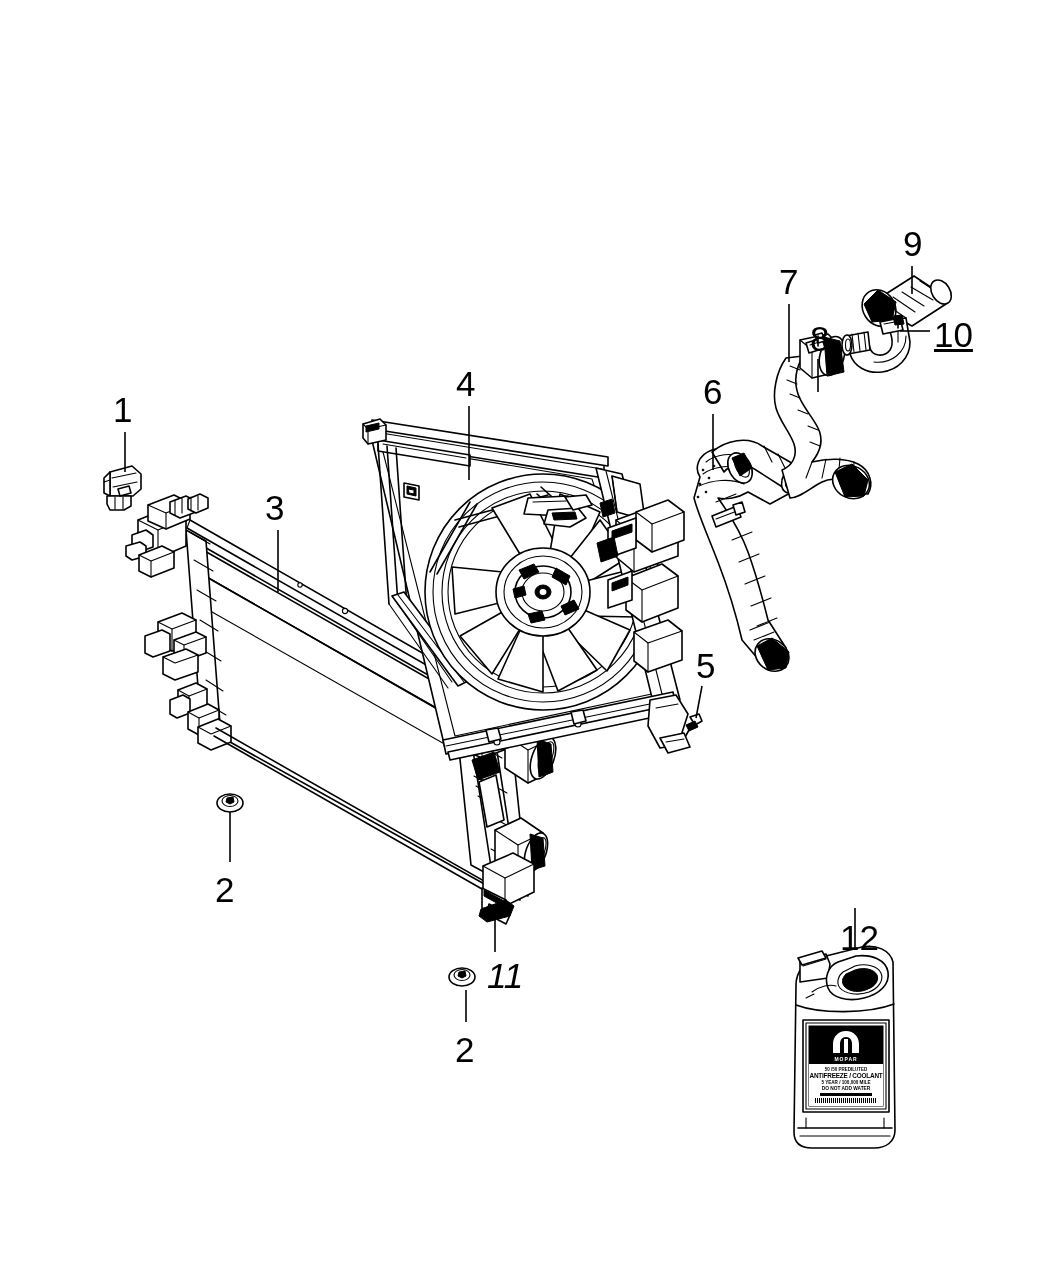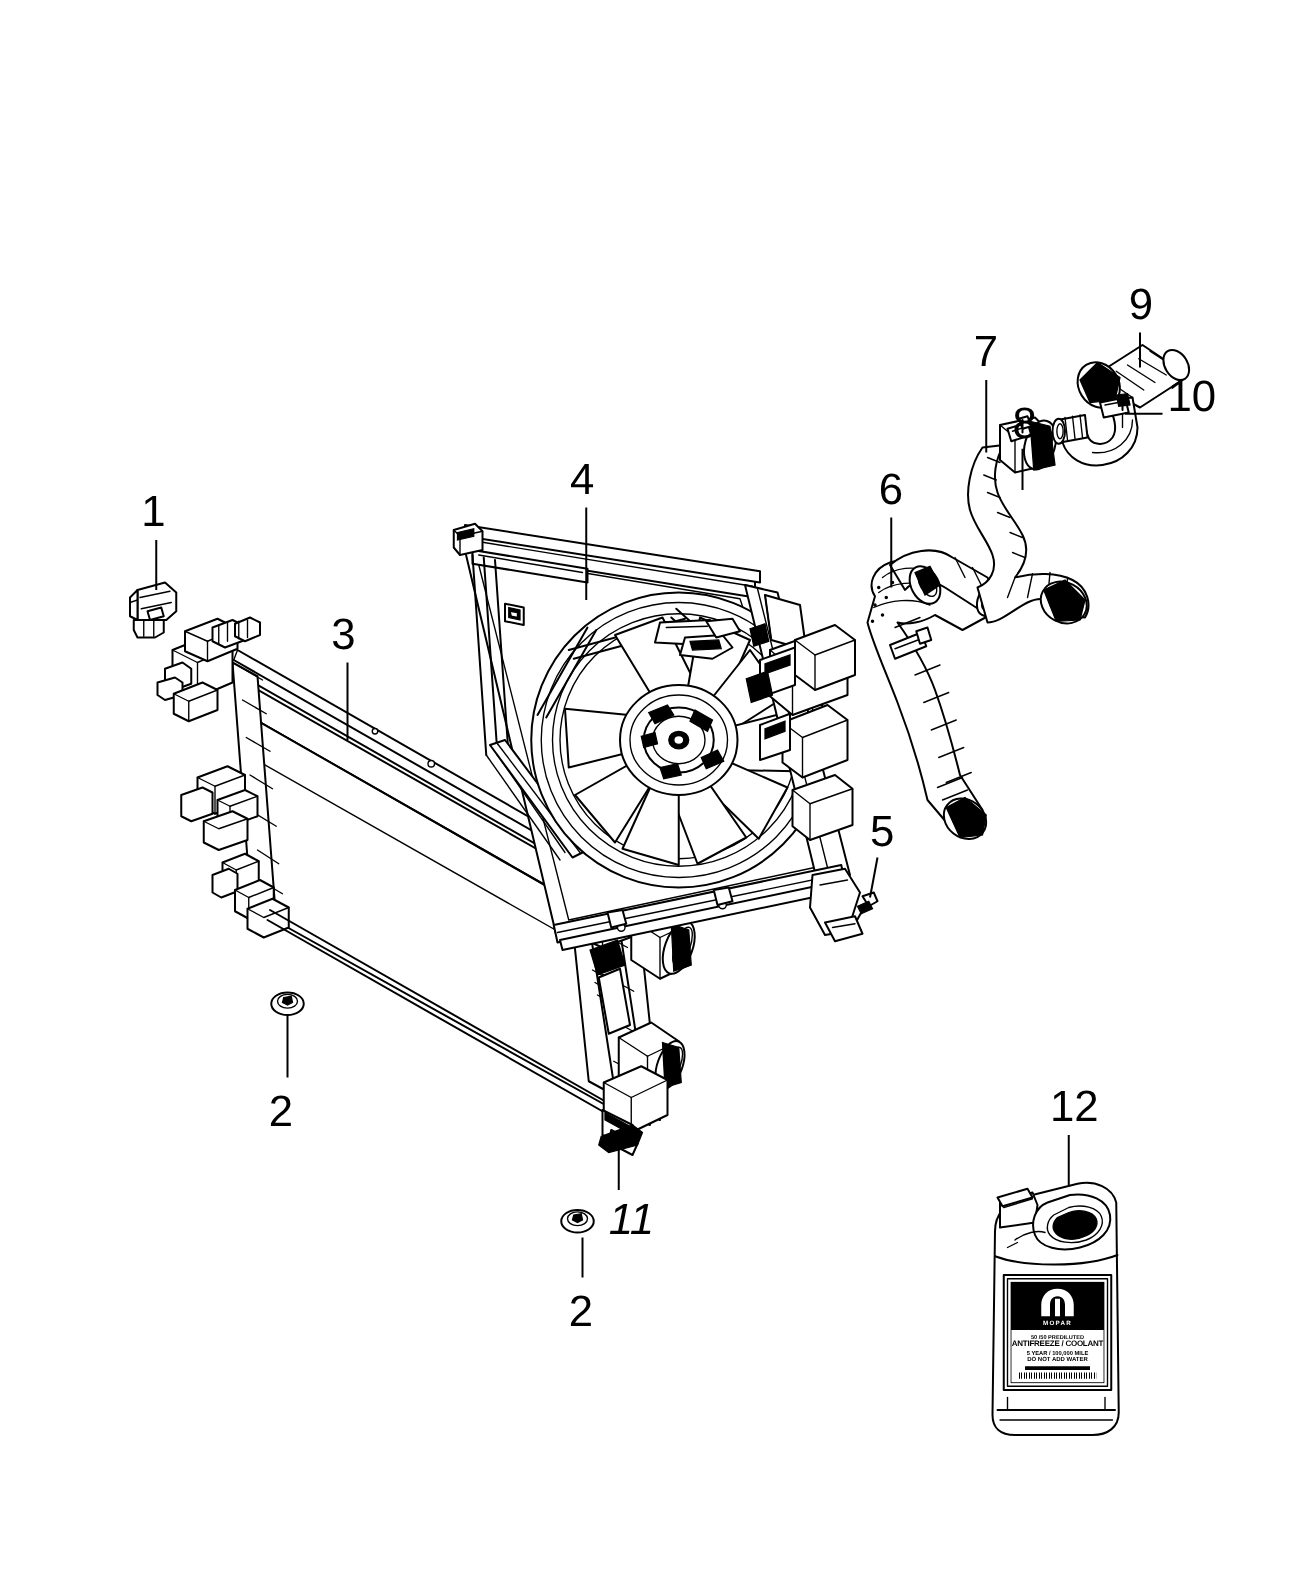--- a/index.html
+++ b/index.html
@@ -539,19 +539,19 @@
   <div id="callout-layer">
       <div class="callout-num" style="left: 113px; top: 392px;">1</div>
       <div class="callout-num" style="left: 215px; top: 872px;">2</div>
       <div class="callout-num" style="left: 265px; top: 490px;">3</div>
       <div class="callout-num" style="left: 456px; top: 366px;">4</div>
       <div class="callout-num" style="left: 696px; top: 648px;">5</div>
       <div class="callout-num" style="left: 703px; top: 374px;">6</div>
       <div class="callout-num" style="left: 779px; top: 264px;">7</div>
       <div class="callout-num" style="left: 810px; top: 321px;">8</div>
       <div class="callout-num" style="left: 903px; top: 226px;">9</div>
-      <div class="callout-num" style="left: 934px; top: 300px;">10</div>
+      <div class="callout-num" style="left: 934px; top: 317px; text-decoration: underline;">10</div>
       <div class="callout-num" style="left: 487px; top: 958px; font-style: italic;">11</div>
       <div class="callout-num" style="left: 455px; top: 1032px;">2</div>
-      <div class="callout-num" style="left: 840px; top: 868px;">12</div>
+      <div class="callout-num" style="left: 840px; top: 920px;">12</div>
     </div>
 
 </div>
 
 </body></html>

